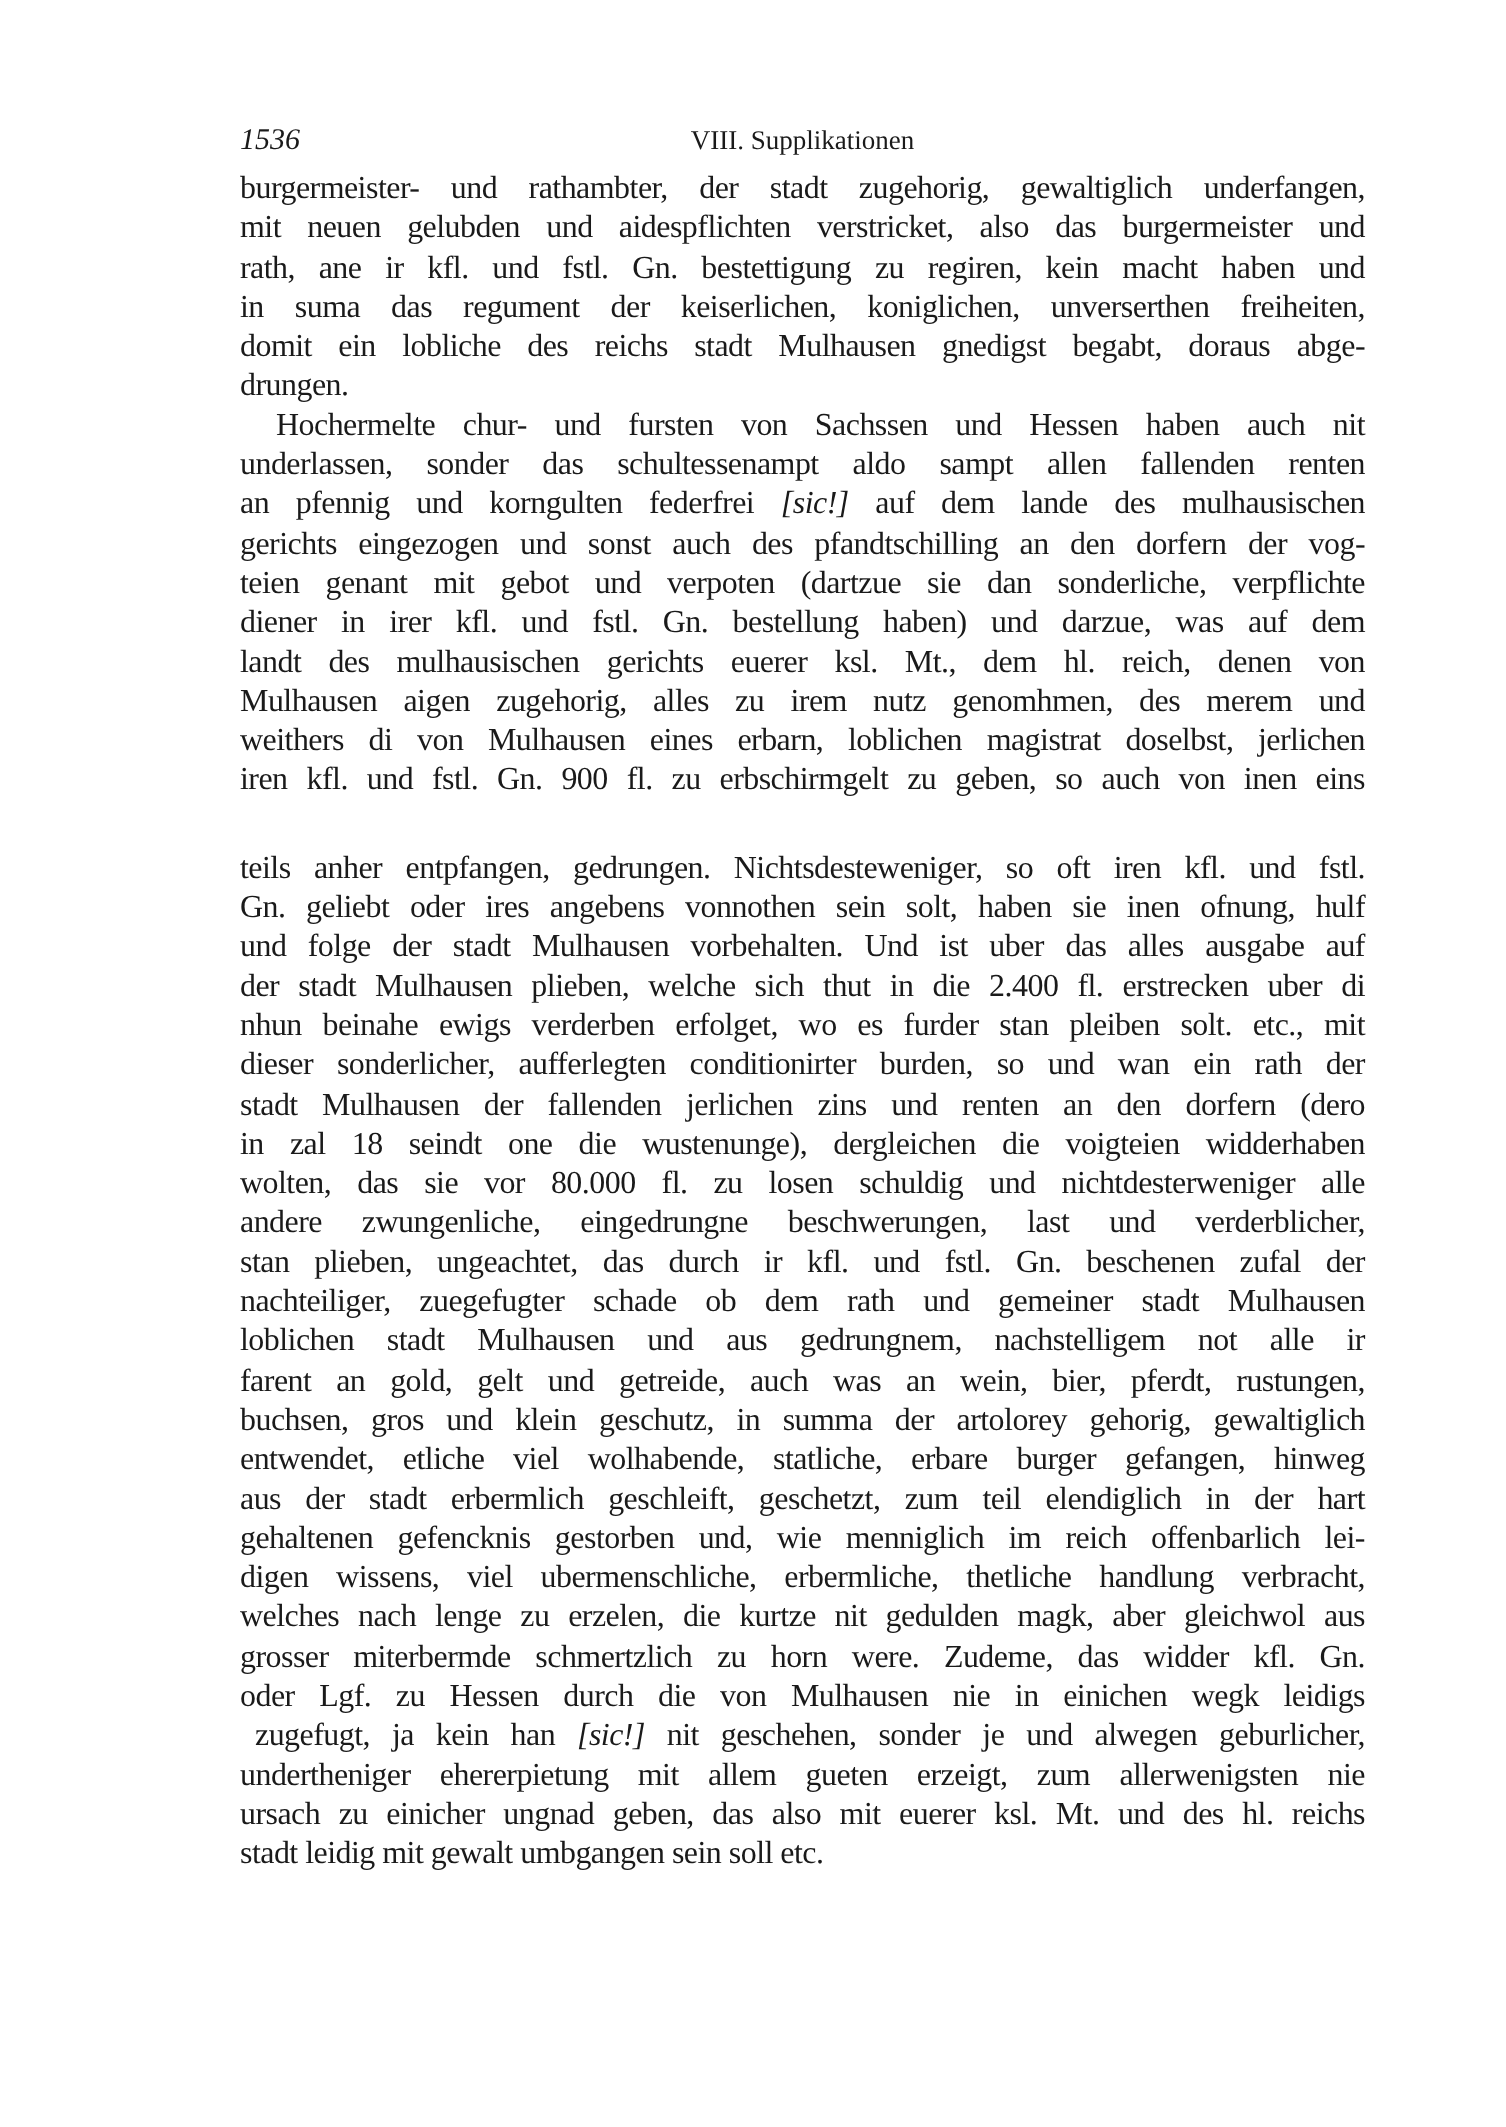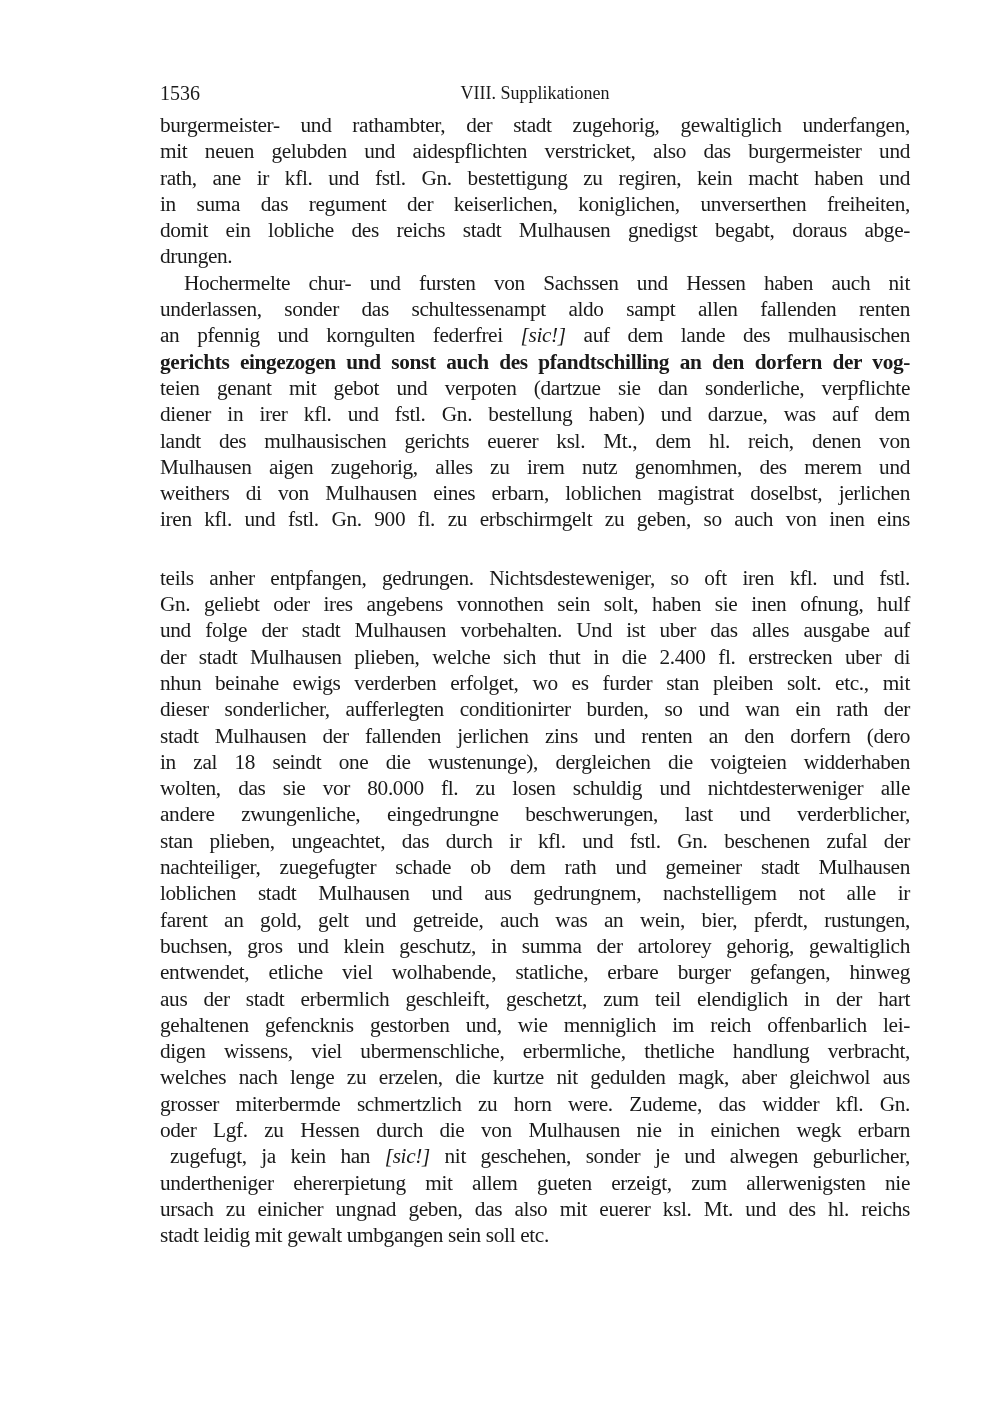--- a/index.html
+++ b/index.html
@@ -5,21 +5,21 @@
   html, body { margin: 0; padding: 0; background: #ffffff; }
   body { width: 1004px; height: 1418px; position: relative; overflow: hidden; }
   .page {
     position: absolute; left: 160px; top: 78px; width: 750px;
     font-family: "Liberation Serif", "DejaVu Serif", serif;
     color: #1a1a1a;
   }
   .running-head {
     position: relative; height: 30px; font-size: 20px; line-height: 30px;
   }
-  .page-number { position: absolute; left: 0; top: 0; }
+  .page-number { position: absolute; left: 0; top: 0; font-style: italic; }
   .section-title { position: absolute; left: 0; right: 0; top: 0; text-align: center; font-size: 18px; }
   .body-text { margin-top: 4px; }
   .line {
     display: block; font-size: 21.3px; line-height: 26.3px; height: 26.3px;
     white-space: nowrap; text-align: justify; text-align-last: justify;
     letter-spacing: -0.35px;
   }
   .line.last { text-align-last: left; }
   .line.indent { padding-left: 24px; }
   .sic { font-style: italic; }
@@ -38,21 +38,21 @@
         <span class="line" style="white-space: nowrap;"><span style="white-space: nowrap;">mit neuen gelubden und aidespflichten verstricket, also das burgermeister und</span></span>
         <span class="line" style="white-space: nowrap;"><span style="white-space: nowrap;">rath, ane ir kfl. und fstl. Gn. bestettigung zu regiren, kein macht haben und</span></span>
         <span class="line" style="white-space: nowrap;"><span style="white-space: nowrap;">in suma das regument der keiserlichen, koniglichen, unverserthen freiheiten,</span></span>
         <span class="line" style="white-space: nowrap;"><span style="white-space: nowrap;">domit ein lobliche des reichs stadt Mulhausen gnedigst begabt, doraus abge-</span></span>
         <span class="line last">drungen.</span>
       </div>
       <div>
         <span class="line indent" style="white-space: nowrap;"><span style="white-space: nowrap;">Hochermelte chur- und fursten von Sachssen und Hessen haben auch nit</span></span>
         <span class="line" style="white-space: nowrap;"><span style="white-space: nowrap;">underlassen, sonder das schultessenampt aldo sampt allen fallenden renten</span></span>
         <span class="line" style="white-space: nowrap;"><span style="white-space: nowrap;"><span>an pfennig und korngulten federfrei </span><span class="sic">[sic!]</span><span> auf dem lande des mulhausischen</span></span></span>
-        <span class="line" style="white-space: nowrap; font-weight: bold;"><span style="white-space: nowrap;">gerichts eingezogen und sonst auch des pfandtschilling an den dorfern der vog-</span></span>
+        <span class="line" style="white-space: nowrap;"><span style="white-space: nowrap;">gerichts eingezogen und sonst auch des pfandtschilling an den dorfern der vog-</span></span>
         <span class="line" style="white-space: nowrap;"><span style="white-space: nowrap;">teien genant mit gebot und verpoten (dartzue sie dan sonderliche, verpflichte</span></span>
         <span class="line" style="white-space: nowrap;"><span style="white-space: nowrap;">diener in irer kfl. und fstl. Gn. bestellung haben) und darzue, was auf dem</span></span>
         <span class="line" style="white-space: nowrap;"><span style="white-space: nowrap;">landt des mulhausischen gerichts euerer ksl. Mt., dem hl. reich, denen von</span></span>
         <span class="line" style="white-space: nowrap;"><span style="white-space: nowrap;">Mulhausen aigen zugehorig, alles zu irem nutz genomhmen, des merem und</span></span>
         <span class="line" style="white-space: nowrap;"><span style="white-space: nowrap;">weithers di von Mulhausen eines erbarn, loblichen magistrat doselbst, jerlichen</span></span>
         <span class="line" style="white-space: nowrap;"><span style="white-space: nowrap;">iren kfl. und fstl. Gn. 900 fl. zu erbschirmgelt zu geben, so auch von inen eins</span></span>
         <span class="line" style="white-space: nowrap; margin-top: 32px;"><span style="white-space: nowrap;">teils anher entpfangen, gedrungen. Nichtsdesteweniger, so oft iren kfl. und fstl.</span></span>
         <span class="line" style="white-space: nowrap;"><span style="white-space: nowrap;">Gn. geliebt oder ires angebens vonnothen sein solt, haben sie inen ofnung, hulf</span></span>
         <span class="line" style="white-space: nowrap;"><span style="white-space: nowrap;">und folge der stadt Mulhausen vorbehalten. Und ist uber das alles ausgabe auf</span></span>
         <span class="line" style="white-space: nowrap;"><span style="white-space: nowrap;">der stadt Mulhausen plieben, welche sich thut in die 2.400 fl. erstrecken uber di</span></span>
@@ -66,20 +66,20 @@
         <span class="line" style="white-space: nowrap;"><span style="white-space: nowrap;">nachteiliger, zuegefugter schade ob dem rath und gemeiner stadt Mulhausen</span></span>
         <span class="line" style="white-space: nowrap;"><span style="white-space: nowrap;">loblichen stadt Mulhausen und aus gedrungnem, nachstelligem not alle ir</span></span>
         <span class="line" style="white-space: nowrap;"><span style="white-space: nowrap;">farent an gold, gelt und getreide, auch was an wein, bier, pferdt, rustungen,</span></span>
         <span class="line" style="white-space: nowrap;"><span style="white-space: nowrap;">buchsen, gros und klein geschutz, in summa der artolorey gehorig, gewaltiglich</span></span>
         <span class="line" style="white-space: nowrap;"><span style="white-space: nowrap;">entwendet, etliche viel wolhabende, statliche, erbare burger gefangen, hinweg</span></span>
         <span class="line" style="white-space: nowrap;"><span style="white-space: nowrap;">aus der stadt erbermlich geschleift, geschetzt, zum teil elendiglich in der hart</span></span>
         <span class="line" style="white-space: nowrap;"><span style="white-space: nowrap;">gehaltenen gefencknis gestorben und, wie menniglich im reich offenbarlich lei-</span></span>
         <span class="line" style="white-space: nowrap;"><span style="white-space: nowrap;">digen wissens, viel ubermenschliche, erbermliche, thetliche handlung verbracht,</span></span>
         <span class="line" style="white-space: nowrap;"><span style="white-space: nowrap;">welches nach lenge zu erzelen, die kurtze nit gedulden magk, aber gleichwol aus</span></span>
         <span class="line" style="white-space: nowrap;"><span style="white-space: nowrap;">grosser miterbermde schmertzlich zu horn were. Zudeme, das widder kfl. Gn.</span></span>
-        <span class="line" style="white-space: nowrap;"><span style="white-space: nowrap;">oder Lgf. zu Hessen durch die von Mulhausen nie in einichen wegk erbarn</span></span>
+        <span class="line" style="white-space: nowrap;"><span style="white-space: nowrap;">oder Lgf. zu Hessen durch die von Mulhausen nie in einichen wegk leidigs</span></span>
         <span class="line" style="white-space: nowrap; margin-left: 10px;"><span style="white-space: nowrap;"><span>zugefugt, ja kein han </span><span class="sic">[sic!]</span><span> nit geschehen, sonder je und alwegen geburlicher,</span></span></span>
         <span class="line" style="white-space: nowrap;"><span style="white-space: nowrap;">undertheniger ehererpietung mit allem gueten erzeigt, zum allerwenigsten nie</span></span>
         <span class="line" style="white-space: nowrap;"><span style="white-space: nowrap;">ursach zu einicher ungnad geben, das also mit euerer ksl. Mt. und des hl. reichs</span></span>
         <span class="line last">stadt leidig mit gewalt umbgangen sein soll etc.</span>
       </div>
     </div>
 </div>
 
 </body></html>

